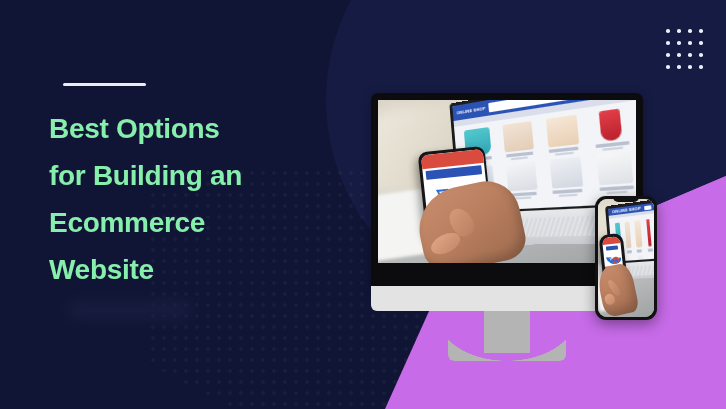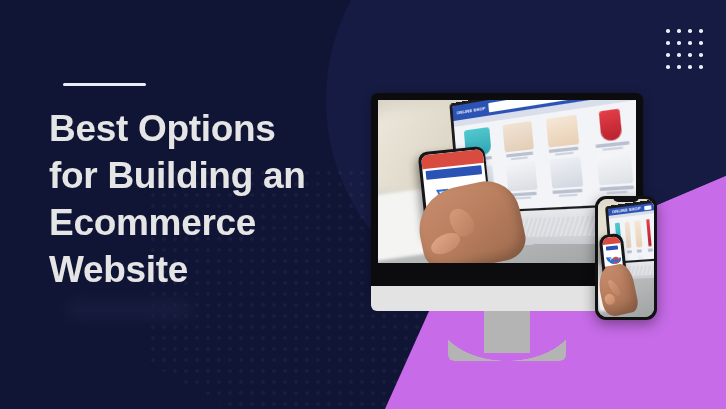--- a/index.html
+++ b/index.html
@@ -75,22 +75,22 @@
     height: 3px;
     background: #e9eef6;
     border-radius: 2px;
   }
   .headline {
     position: absolute;
     left: 49px;
     top: 105px;
     width: 330px;
     margin: 0;
-    color: #e5e5e5;
-    font-size: 37px;
+    color: #86efac;
+    font-size: 28px;
     line-height: 47px;
     font-weight: 700;
     letter-spacing: -0.3px;
     white-space: pre-line;
   }
   .text-shadow-bar {
     position: absolute;
     left: 68px;
     top: 303px;
     width: 122px;

